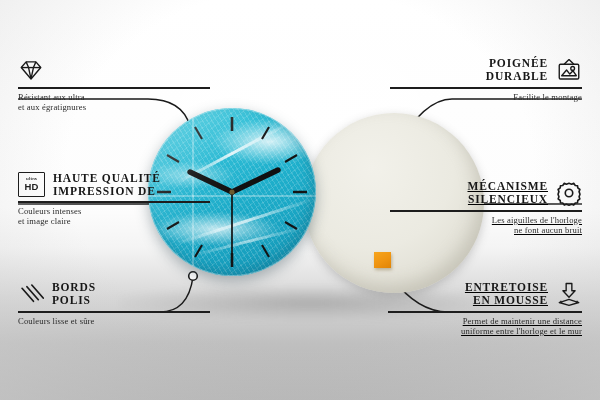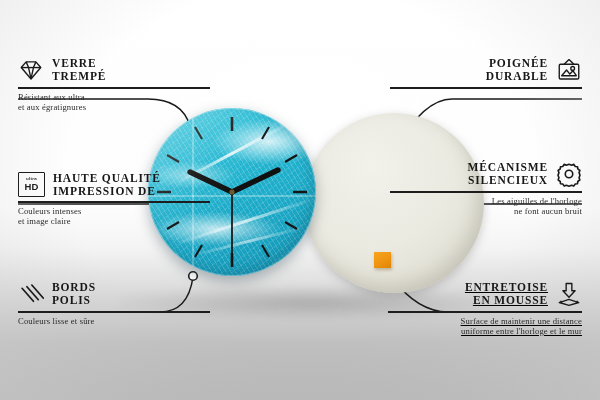--- a/index.html
+++ b/index.html
@@ -158,24 +158,20 @@
   <div class="callout left" style="left:18px;top:57px;">
     <div class="co-head">
       <svg class="ico" viewBox="0 0 32 32">
         <g fill="none" stroke="#1a1a1a" stroke-width="1.7" stroke-linejoin="round">
           <path d="M4,13 L10,6 L22,6 L28,13 L16,27 Z"></path>
           <path d="M4,13 L28,13"></path>
             <path d="M10,6 L13,13 L16,27"></path>
             <path d="M22,6 L19,13 L16,27"></path>
         </g>
       </svg>
-      <div>
-        <div class="co-title">VERRE</div>
-        <div class="co-title">TREMPÉ</div>
-      </div>
     </div>
     <div class="co-rule"></div>
     <div class="co-sub">Résistant aux ultra</div>
     <div class="co-sub">et aux égratignures</div>
   </div>
 
   <div class="callout left" style="left:18px;top:172px;">
     <div class="co-head">
       <div class="hd-badge">
         <span class="hd-ultra">ultra</span>
@@ -219,23 +215,24 @@
           <path d="M7,23 L13,16 L17,21 L21,17 L25,23 Z" stroke-linecap="round"></path>
           <circle cx="20.5" cy="14" r="2.3"></circle>
         </g>
       </svg>
       <div>
         <div class="co-title">POIGNÉE</div>
         <div class="co-title">DURABLE</div>
       </div>
     </div>
     <div class="co-rule"></div>
-  </div>
-
-  <div class="callout right" style="left:390px;top:161px;">
+    <div class="co-sub">Facilite le montage</div>
+  </div>
+
+  <div class="callout right" style="left:390px;top:180px;text-decoration:underline;">
     <div class="co-head">
       <svg class="ico" viewBox="0 0 32 32">
         <g fill="none" stroke="#1a1a1a" stroke-width="2" stroke-linejoin="round">
           <path d="M16,4 l3.2,1.1 2.6,-1.0 1.9,2.6 2.8,0.3 0.3,2.8 2.6,1.9 -1.0,2.6 1.1,3.2 -1.1,3.2 1.0,2.6 -2.6,1.9 -0.3,2.8 -2.8,0.3 -1.9,2.6 -2.6,-1.0 -3.2,1.1 -3.2,-1.1 -2.6,1.0 -1.9,-2.6 -2.8,-0.3 -0.3,-2.8 -2.6,-1.9 1.0,-2.6 -1.1,-3.2 1.1,-3.2 -1.0,-2.6 2.6,-1.9 0.3,-2.8 2.8,-0.3 1.9,-2.6 2.6,1.0 Z"></path>
           <circle cx="16" cy="16" r="4.6"></circle>
         </g>
       </svg>
       <div>
         <div class="co-title">MÉCANISME</div>
         <div class="co-title">SILENCIEUX</div>
@@ -254,17 +251,17 @@
           <path d="M16,22.5 L28,26.5 L16,30 L4,26.5 Z"></path>
           <path d="M6,24.2 L6,26.6 M26,24.2 L26,26.6"></path>
         </g>
       </svg>
       <div>
         <div class="co-title">ENTRETOISE</div>
         <div class="co-title">EN MOUSSE</div>
       </div>
     </div>
     <div class="co-rule"></div>
-    <div class="co-sub">Surface de maintenir une distance</div>
+    <div class="co-sub">Permet de maintenir une distance</div>
     <div class="co-sub">uniforme entre l'horloge et le mur</div>
   </div>
 
 </div>
 
 </body></html>

